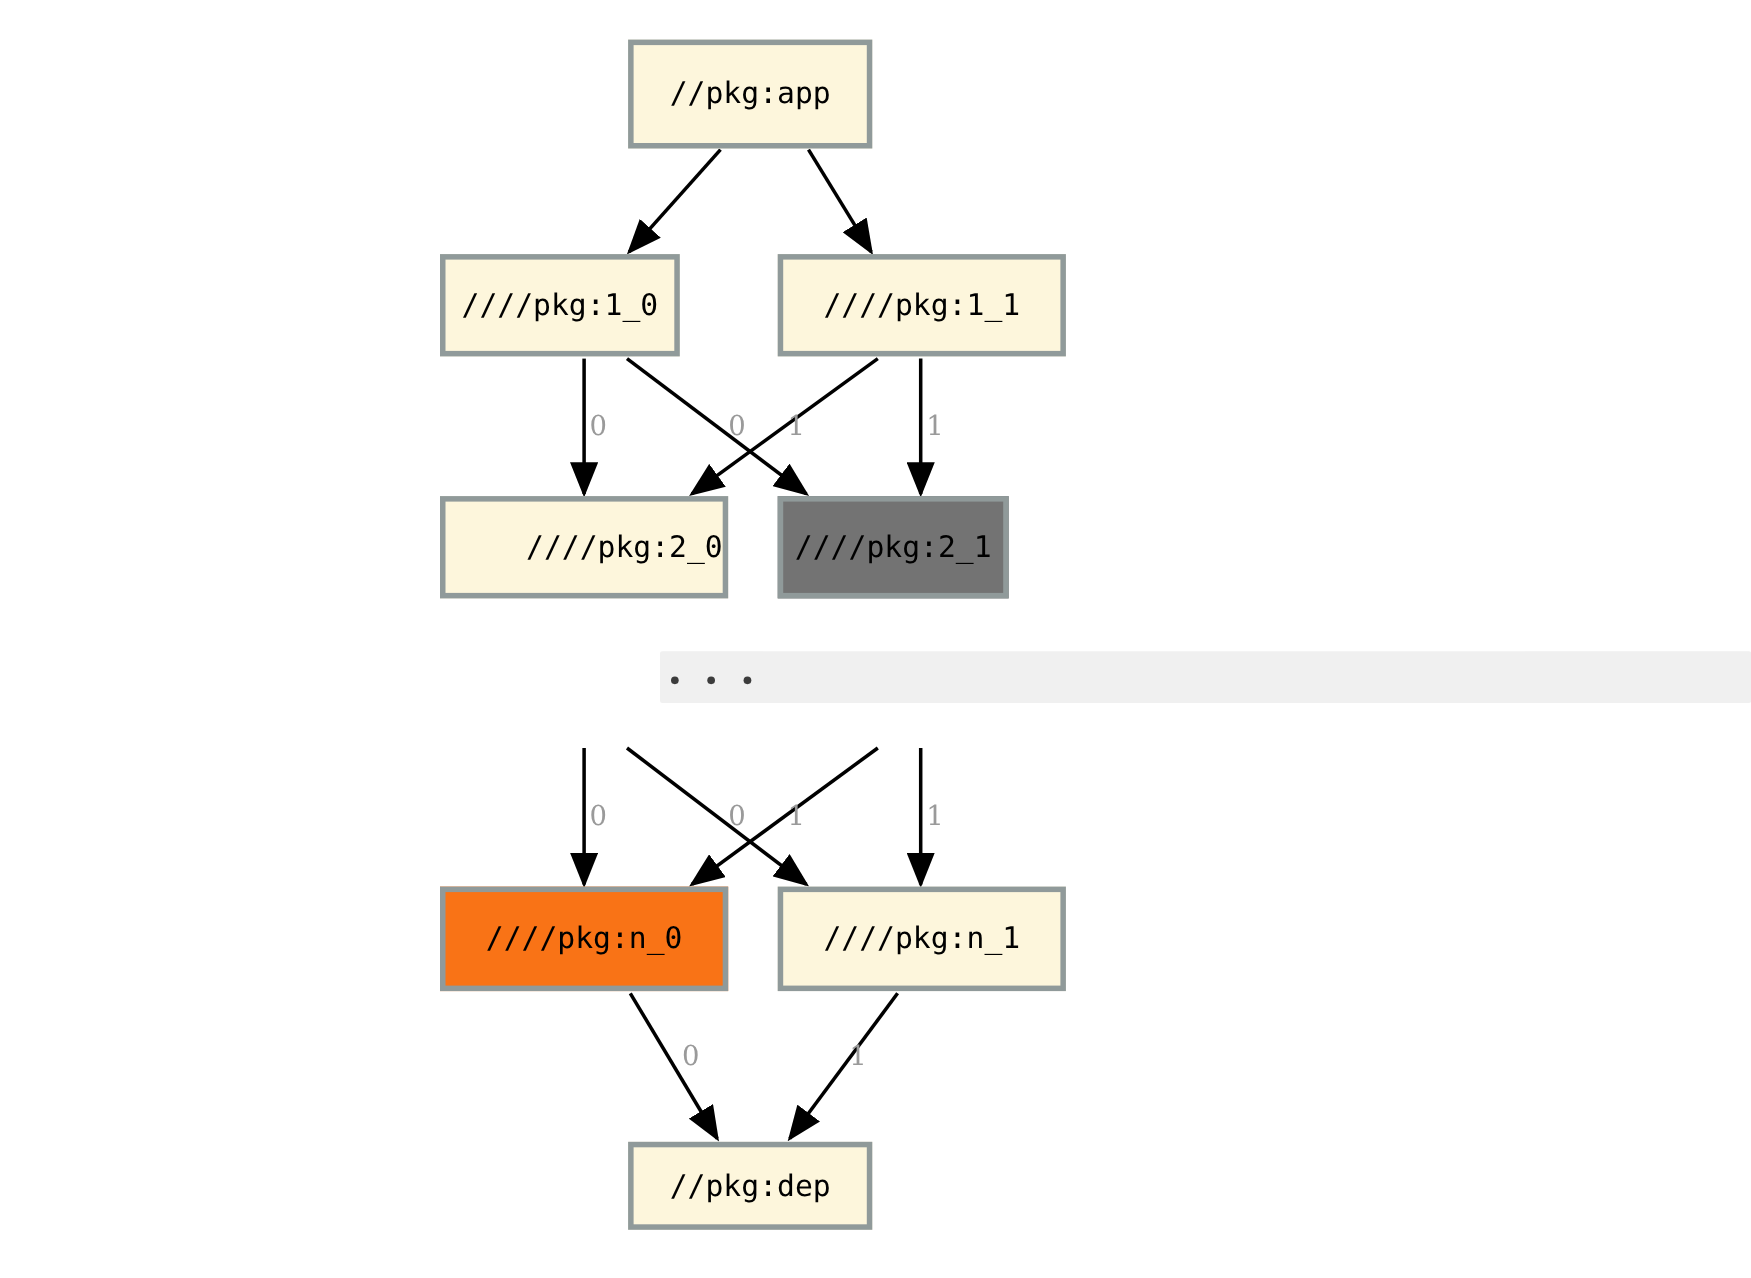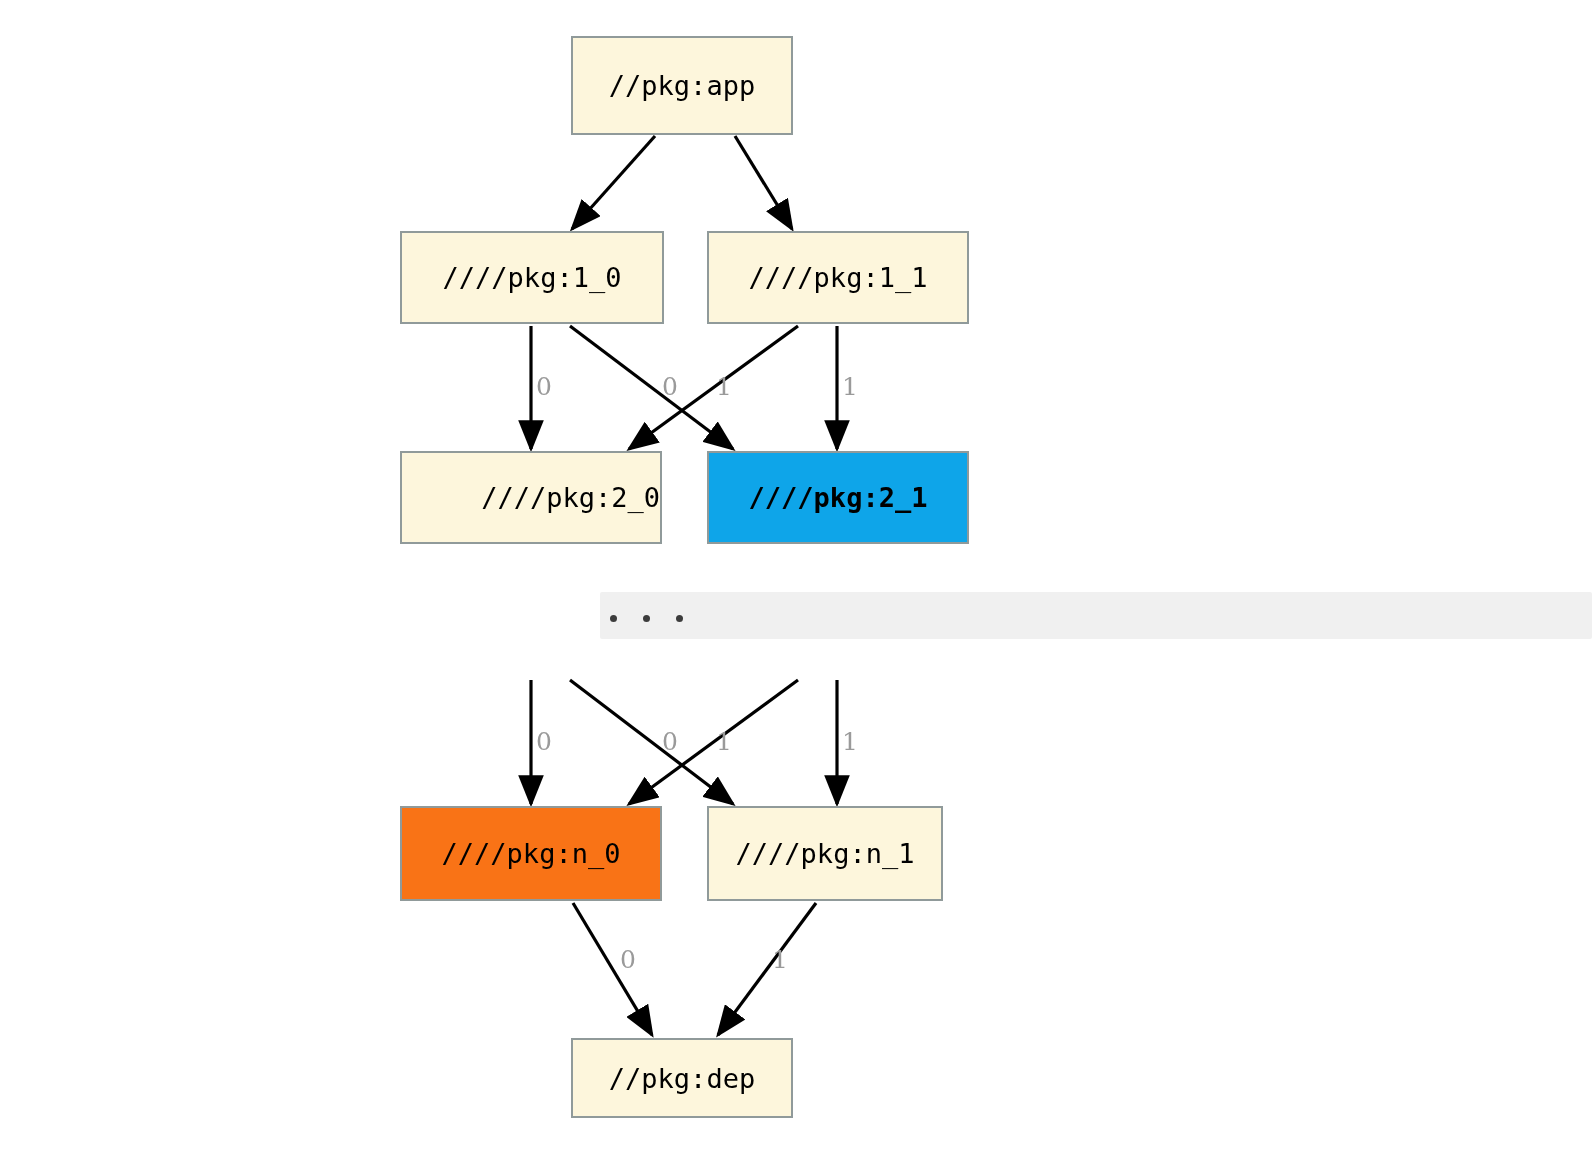--- a/index.html
+++ b/index.html
@@ -21,21 +21,21 @@
     position: absolute;
     left: 0;
     top: 0;
     width: 1592px;
     height: 1162px;
   }
   .node-box {
     position: absolute;
     box-sizing: border-box;
     background: #FDF6DC;
-    border: 2px solid #000000;
+    border: 5px solid #000000;
     display: flex;
     align-items: center;
     justify-content: center;
     z-index: 3;
   }
   .node-label {
     font-family: "DejaVu Sans Mono", monospace;
     font-size: 27px;
     color: #000000;
     letter-spacing: 0px;
@@ -102,36 +102,36 @@
   <div class="ellipsis-dots" style="left: 610px; top: 615px;">
       <span class="dot" style="background: rgb(60, 60, 60);"></span>
       <span class="dot" style="background: rgb(60, 60, 60);"></span>
       <span class="dot" style="background: rgb(60, 60, 60);"></span>
     </div>
 
   <div id="nodes-layer">
       <div class="node-box" style="left: 571px; top: 36px; width: 222px; height: 99px; background: rgb(253, 246, 220); border-color: rgb(144, 154, 154);">
         <span class="node-label">//pkg:app</span>
       </div>
-      <div class="node-box" style="left: 400px; top: 231px; width: 264px; height: 93px; background: rgb(253, 246, 220); border-color: rgb(144, 154, 154);">
+      <div class="node-box" style="left: 400px; top: 231px; width: 218px; height: 93px; background: rgb(253, 246, 220); border-color: rgb(144, 154, 154);">
         <span class="node-label">////pkg:1_0</span>
       </div>
       <div class="node-box" style="left: 707px; top: 231px; width: 262px; height: 93px; background: rgb(253, 246, 220); border-color: rgb(144, 154, 154); justify-content: center;">
         <span class="node-label">////pkg:1_1</span>
       </div>
       <div class="node-box" style="left: 400px; top: 451px; width: 262px; height: 93px; background: rgb(253, 246, 220); border-color: rgb(144, 154, 154); justify-content: flex-end;">
         <span class="node-label">////pkg:2_0</span>
       </div>
-      <div class="node-box" style="left: 707px; top: 451px; width: 262px; height: 93px; background: #0ea5e9; border-color: rgb(144, 154, 154); font-weight: bold;">
+      <div class="node-box" style="left: 707px; top: 451px; width: 210px; height: 93px; background: #737373; border-color: rgb(144, 154, 154);">
         <span class="node-label">////pkg:2_1</span>
       </div>
       <div class="node-box" style="left: 400px; top: 806px; width: 262px; height: 95px; background: #f97316; border-color: rgb(144, 154, 154);">
         <span class="node-label">////pkg:n_0</span>
       </div>
-      <div class="node-box" style="left: 707px; top: 806px; width: 236px; height: 95px; background: rgb(253, 246, 220); border-color: rgb(144, 154, 154);">
+      <div class="node-box" style="left: 707px; top: 806px; width: 262px; height: 95px; background: rgb(253, 246, 220); border-color: rgb(144, 154, 154);">
         <span class="node-label">////pkg:n_1</span>
       </div>
       <div class="node-box" style="left: 571px; top: 1038px; width: 222px; height: 80px; background: rgb(253, 246, 220); border-color: rgb(144, 154, 154);">
         <span class="node-label">//pkg:dep</span>
       </div>
     </div>
   <div id="labels-layer">
       <div class="edge-label" style="left: 536px; top: 374px; color: rgb(154, 154, 154);">0</div>
       <div class="edge-label" style="left: 716px; top: 374px; color: rgb(154, 154, 154);">1</div>
       <div class="edge-label" style="left: 662px; top: 374px; color: rgb(154, 154, 154);">0</div>

